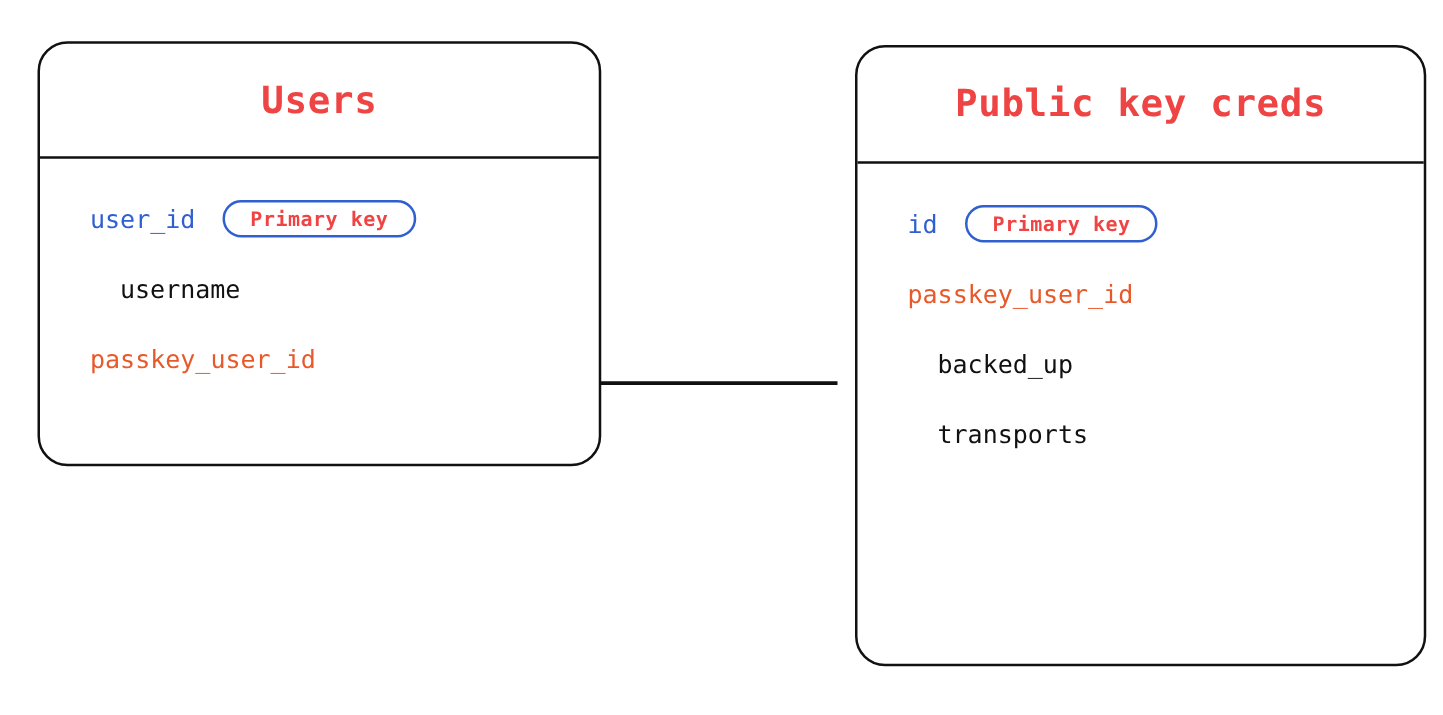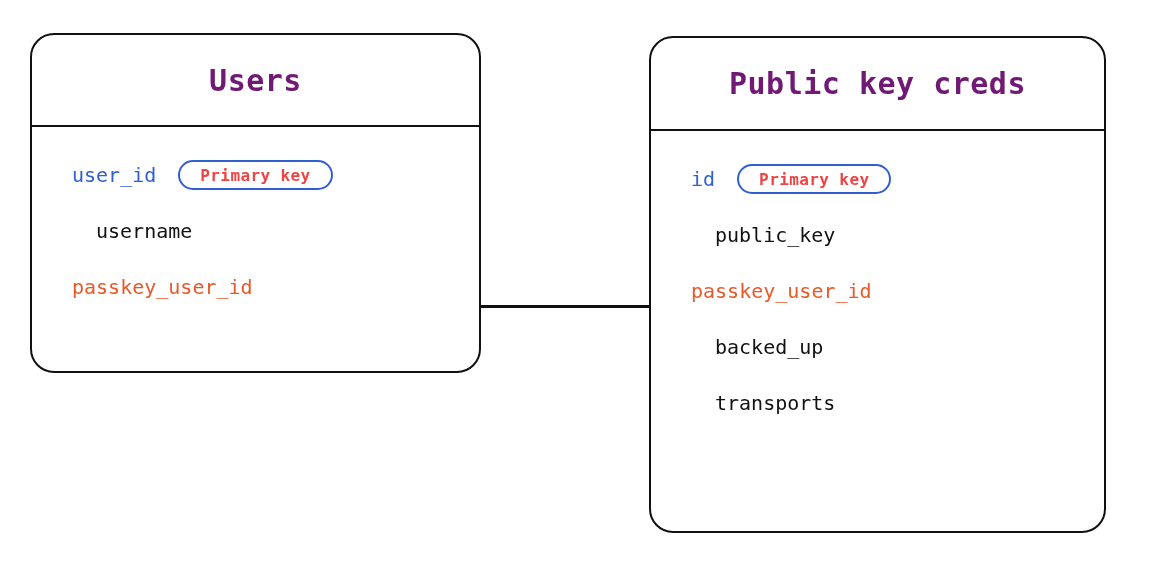--- a/index.html
+++ b/index.html
@@ -40,21 +40,21 @@
     align-items: center;
     justify-content: center;
     border-bottom: 2.5px solid #111111;
   }
 
   .entity-title {
     font-family: "DejaVu Sans Mono", monospace;
     font-weight: bold;
     font-size: 30px;
     letter-spacing: 0.5px;
-    color: #701a75;
+    color: #ef4444;
     white-space: nowrap;
   }
 
   .entity-fields {
     box-sizing: border-box;
     padding-top: 20px;
   }
 
   .field-row {
     display: flex;
@@ -107,21 +107,21 @@
   #entity-users {
     left: 30px;
     top: 33px;
     width: 451px;
     height: 340px;
   }
   #entity-users .entity-header { height: 92px; }
   #entity-users .entity-fields { padding-left: 40px; }
 
   #entity-public-key-creds {
-    left: 649px;
+    left: 684px;
     top: 36px;
     width: 457px;
     height: 497px;
   }
   #entity-public-key-creds .entity-header { height: 93px; }
   #entity-public-key-creds .entity-fields { padding-left: 40px; }
 
   #connector-users-creds {
     left: 479px;
     top: 305px;
@@ -170,23 +170,20 @@
 
     <div class="entity-fields">
 
       <div class="field-row">
         <span class="field-name pk">id</span>
         <span class="pk-badge">
           <span class="pk-badge-label">Primary key</span>
         </span>
       </div>
 
-      <div class="field-row">
-        <span class="field-name plain">public_key</span>
-      </div>
 
       <div class="field-row">
         <span class="field-name fk">passkey_user_id</span>
       </div>
 
       <div class="field-row">
         <span class="field-name plain">backed_up</span>
       </div>
 
 

